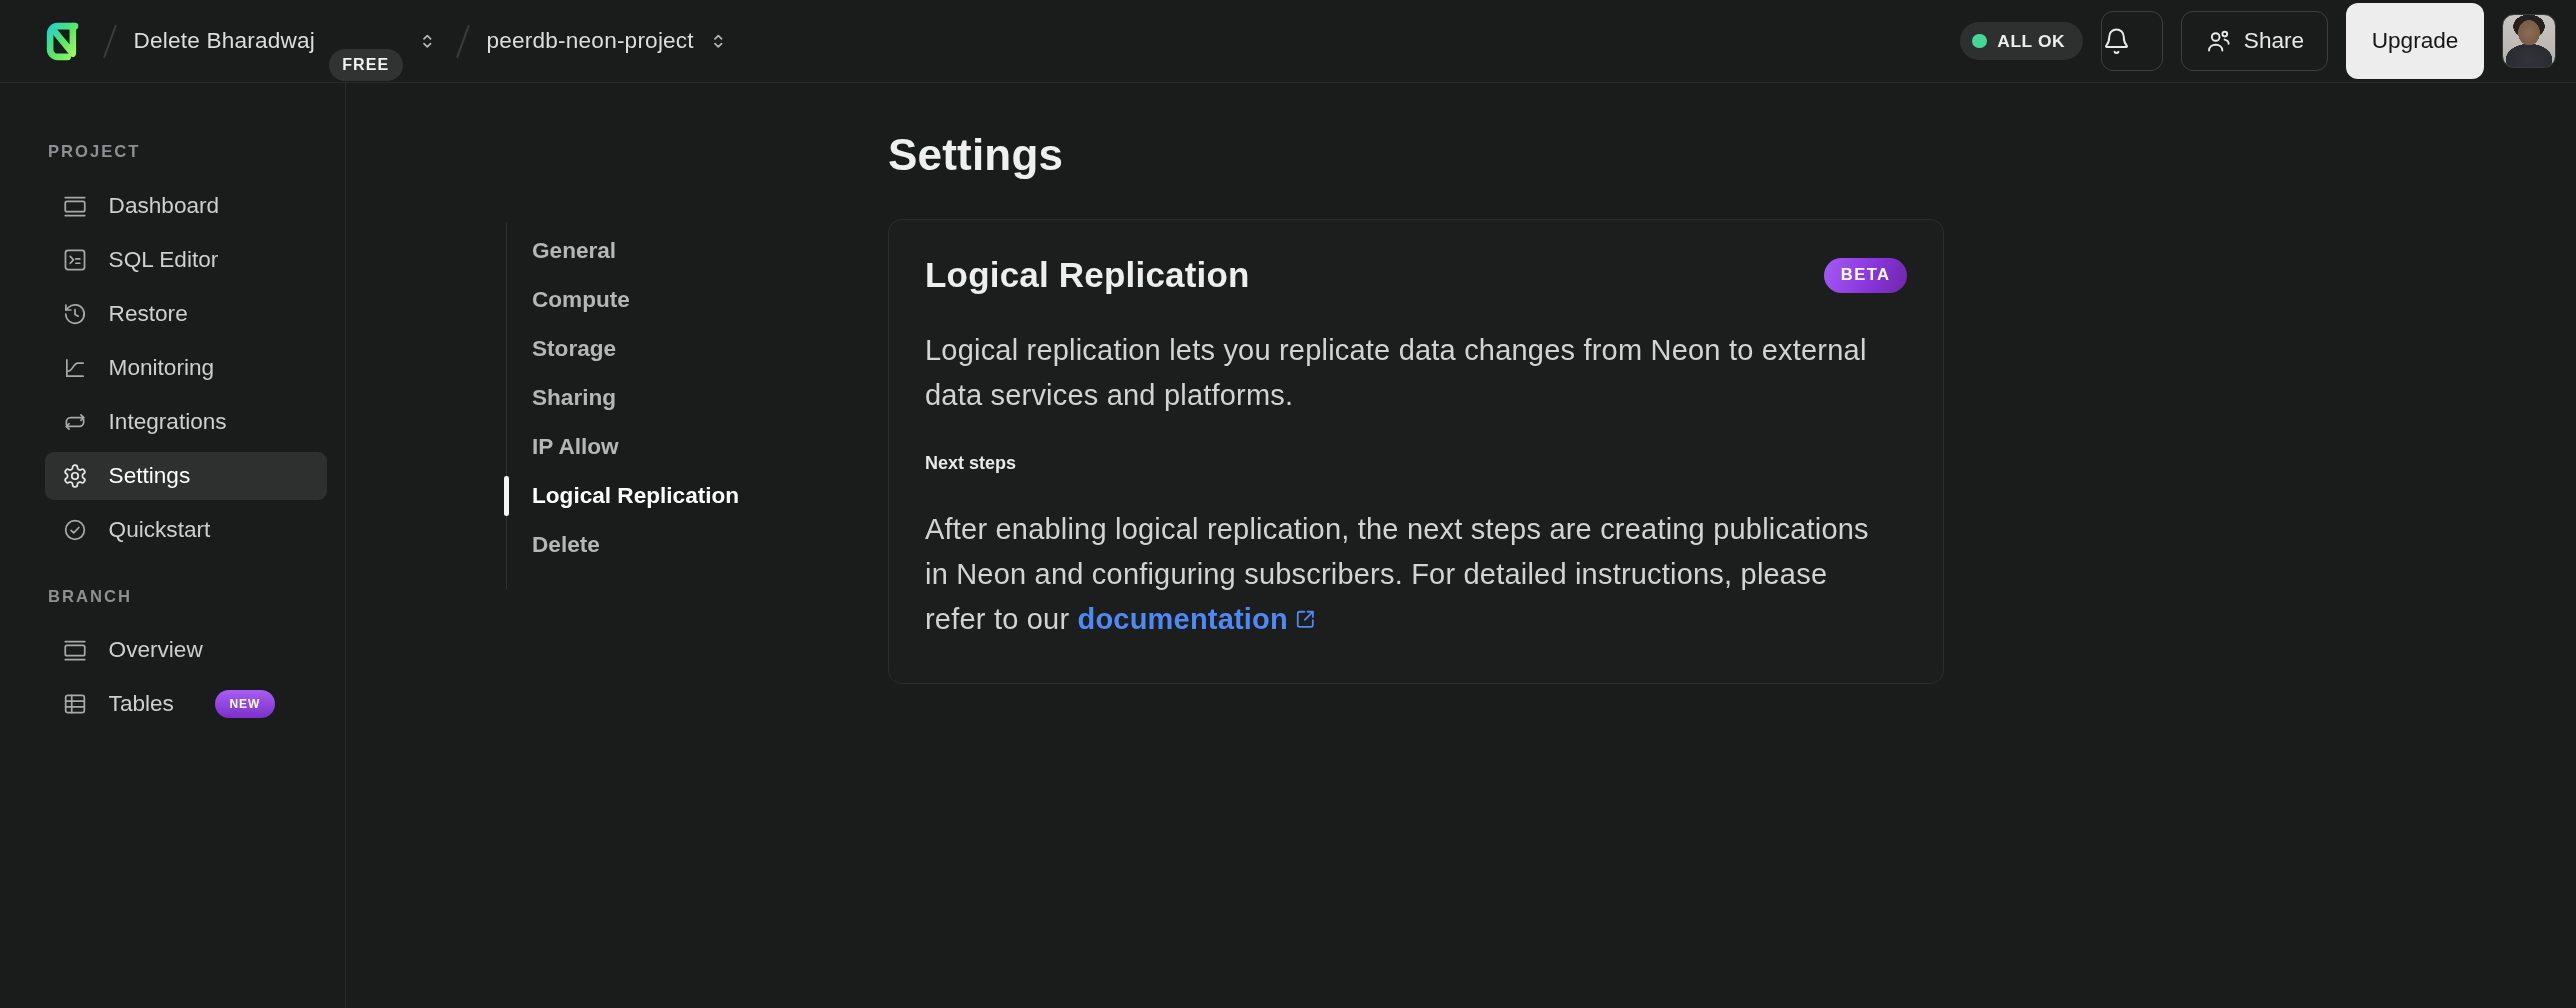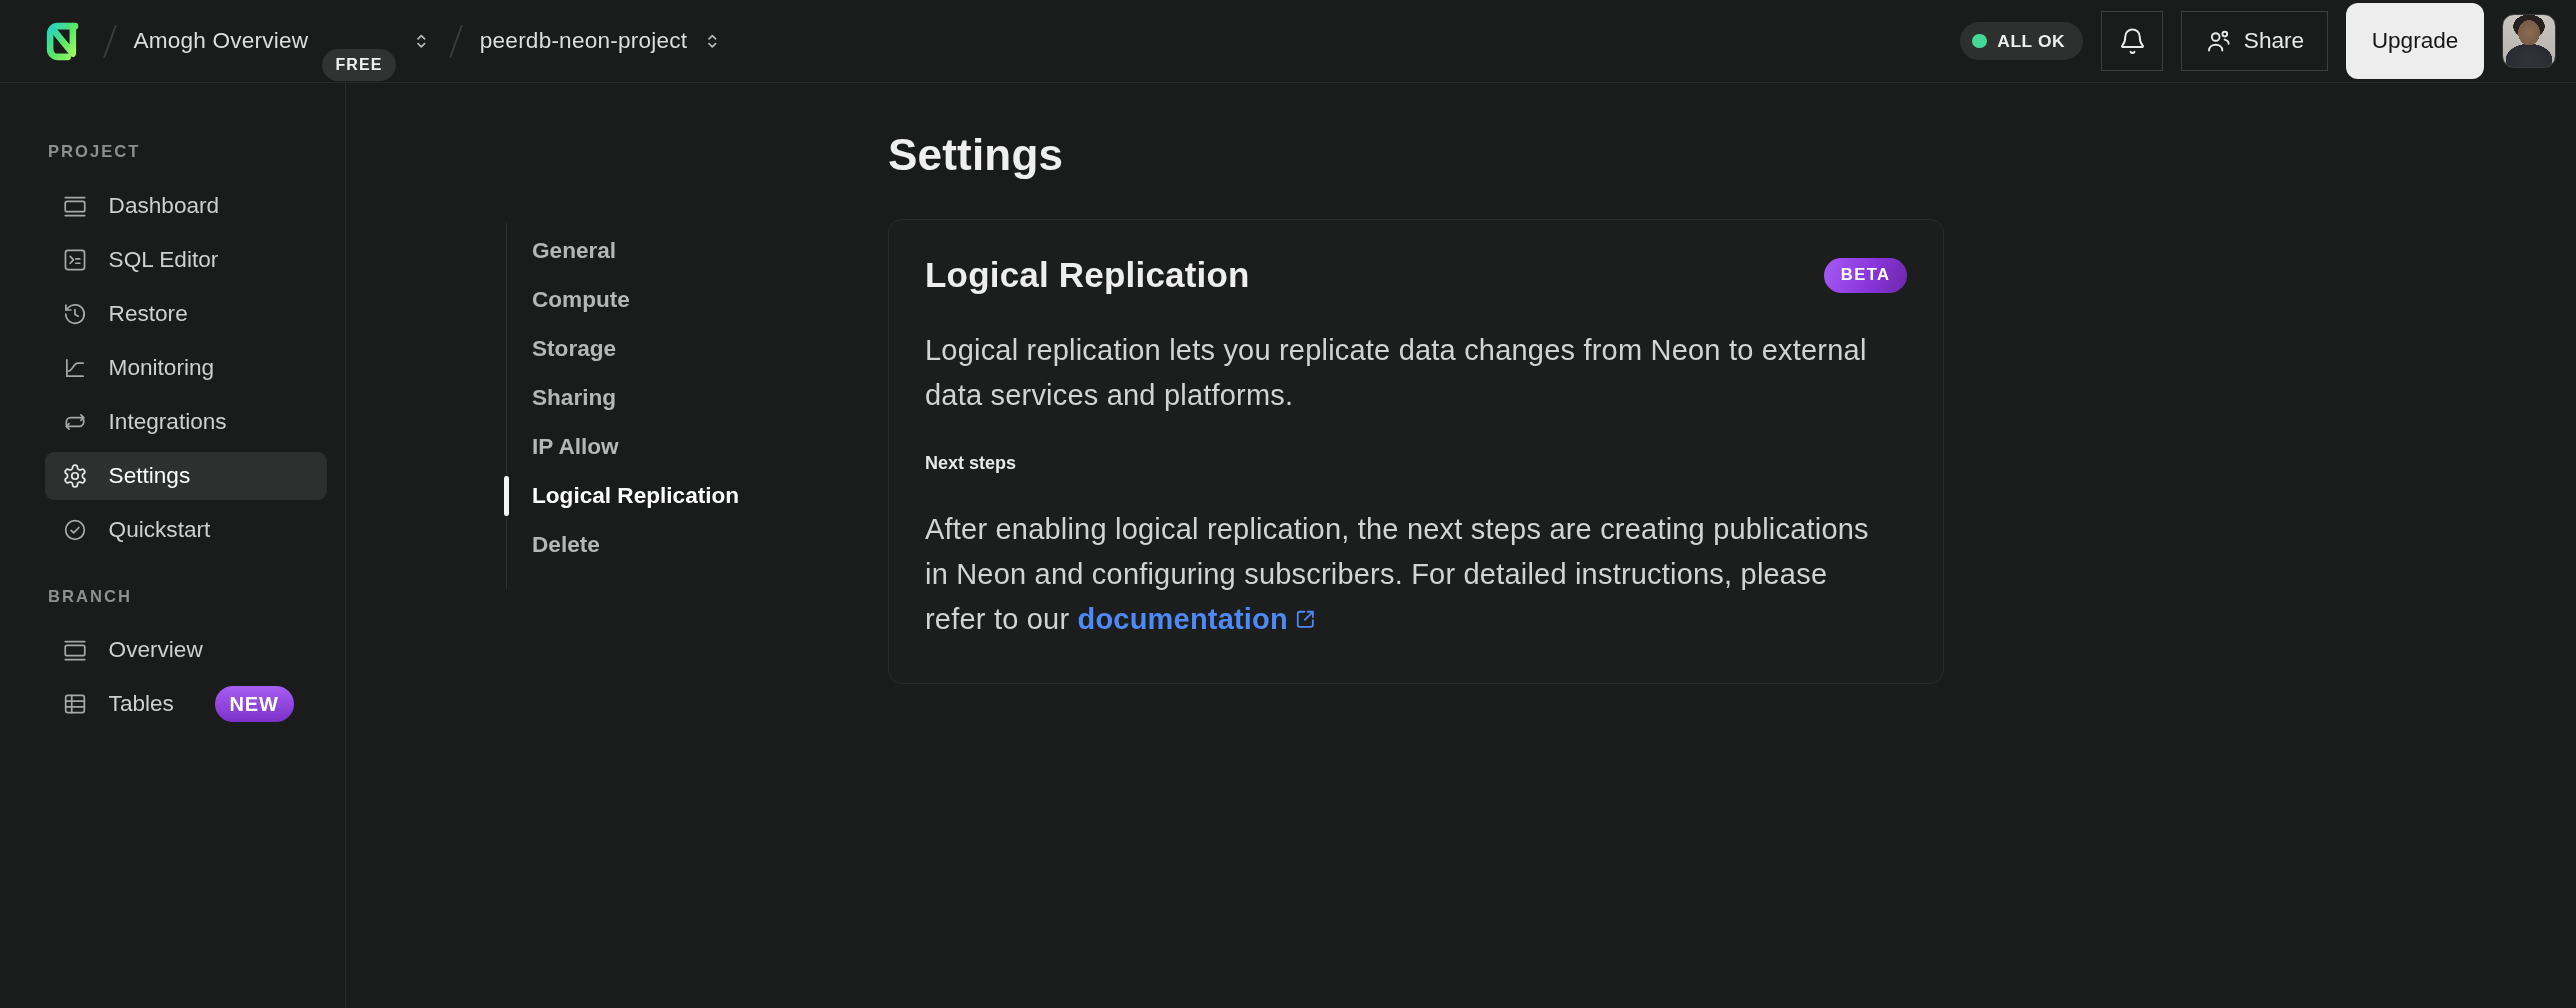--- a/index.html
+++ b/index.html
@@ -42,23 +42,23 @@
   .topbar-right { margin-left: auto; display: flex; align-items: center; gap: 18px; }
   .status-pill {
     display: flex; align-items: center; gap: 10.6px;
     background: #2e3030; border-radius: 754px;
     padding: 8.3px 18px 8.3px 12px;
     cursor: pointer;
   }
   .status-dot { width: 14.3px; height: 14.3px; border-radius: 50%; background: #45d795; }
   .status-label { font-size: 17.4px; font-weight: bold; color: #eceeee; letter-spacing: 0.6px; }
   .icon-btn, .ghost-btn {
-    height: 60px; border: 1.5px solid #3e4040; border-radius: 0;
+    height: 60px; border: 1.5px solid #3e4040; border-radius: 12px;
     background: transparent; color: #e8eaea;
-    display: flex; align-items: center; justify-content: center;
+    display: flex; align-items: center; justify-content: space-between;
     cursor: pointer;
   }
   .icon-btn { width: 62px; }
   .ghost-btn { gap: 12px; padding: 0 22.6px; font-size: 22.6px; font-weight: 500; font-family: inherit; }
   .primary-btn {
     height: 76px; padding: 0 26px; border: 0; border-radius: 12px;
     background: #ededed; color: #151616;
     font-size: 22.6px; font-weight: 500; font-family: inherit;
     display: flex; align-items: center; cursor: pointer;
   }
@@ -91,21 +91,21 @@
     display: flex; align-items: center; gap: 21px;
     padding: 0 15px 0 16.6px; border-radius: 9px;
     color: #cdd0cf; font-size: 22.6px; cursor: pointer;
   }
   .nav-item .nv-icon { color: #a6a9a8; flex: 0 0 auto; }
   .nav-item.active { background: #2e2f2f; color: #ffffff; font-weight: 500; }
   .nav-item.active .nv-icon { color: #e8e8e8; }
   .new-badge {
     margin-left: 19.6px;
     background: linear-gradient(180deg, #a75ef2 0%, #7c30c9 100%);
-    color: #ffffff; font-size: 20px; font-weight: bold; letter-spacing: 0.9px;
+    color: #ffffff; font-size: 12px; font-weight: bold; letter-spacing: 0.9px;
     padding: 6.8px 15px; border-radius: 754px;
   }
 
   
   .main { flex: 1; display: flex; padding-left: 160px; }
 
   .subnav { margin-top: 140px; flex: 0 0 382px; }
   .subnav-list {
     list-style: none; border-left: 1.5px solid #303232;
     padding: 3px 0 19.6px 0;
@@ -168,21 +168,21 @@
         <stop offset="1" stop-color="#9bf567"></stop>
       </linearGradient>
     </defs>
     <path d="M41 7 H17 C11.5 7 7 11.5 7 17 V39 C7 44.5 11.5 49 17 49 H31" stroke="url(#ng)" stroke-width="9" stroke-linecap="round" fill="none"></path>
     <path d="M13 14 L38 44.5 V7" stroke="url(#ng)" stroke-width="9" stroke-linecap="round" stroke-linejoin="round" fill="none"></path>
   </svg>
 
   <div class="crumb-slash"></div>
 
   <button class="crumb">
-    <span class="crumb-name">Amogh Overview</span>
+    <span class="crumb-name">Delete Bharadwaj</span>
     <span class="plan-pill">FREE</span>
     <svg class="updown" width="22.6" height="22.6" viewBox="0 0 24 24" fill="none" stroke="currentColor" stroke-width="1.8" stroke-linecap="round" stroke-linejoin="round">
       <path d="m8.5 14.5 3.5 3.5 3.5-3.5"></path>
         <path d="m8.5 9.5 3.5-3.5 3.5 3.5"></path>
     </svg>
   </button>
 
   <div class="crumb-slash"></div>
 
   <button class="crumb">

